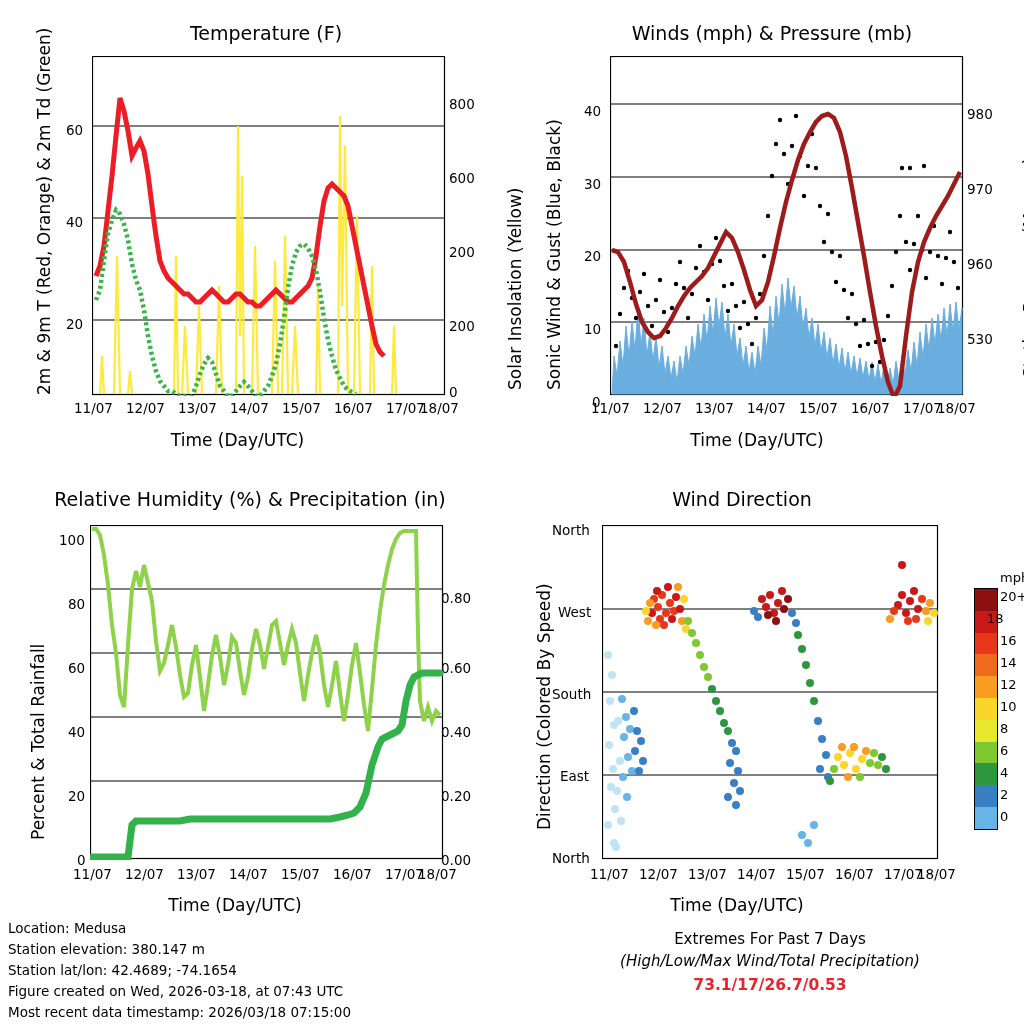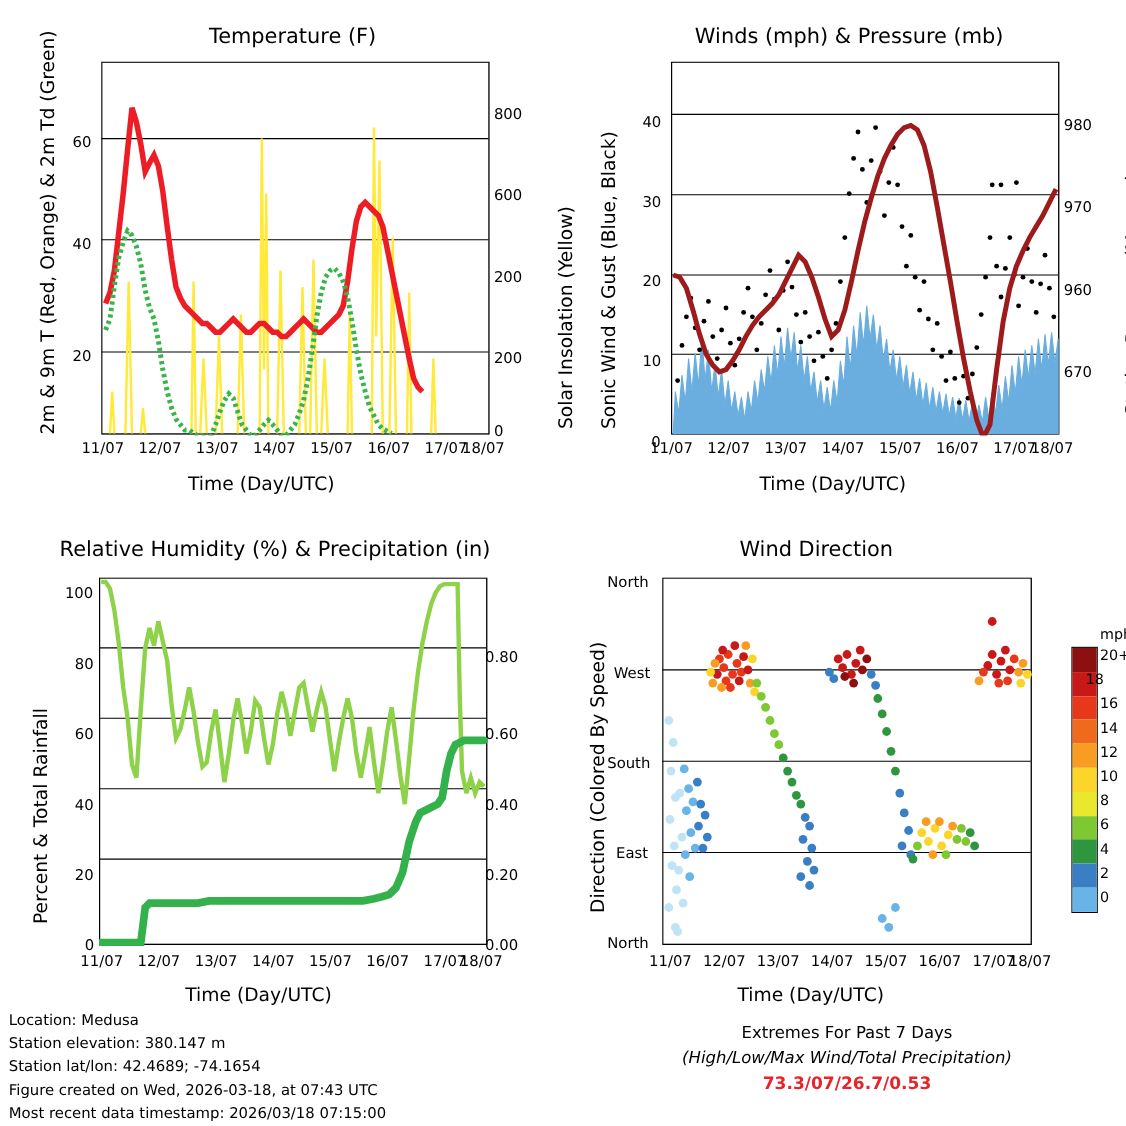--- a/index.html
+++ b/index.html
@@ -84,21 +84,21 @@
   <div class="axis-lbl vlbl" style="left:32px;top:390px;transform:rotate(-90deg);white-space:nowrap;">Sonic Wind &amp; Gust (Blue, Black)</div>
   <div class="axis-lbl vlbl" style="left:508px;top:378px;transform:rotate(-90deg);white-space:nowrap;">Station Pressure (Maroon)</div>
   <div class="axis-lbl" style="left:30px;top:430px;width:430px;text-align:center;">Time (Day/UTC)</div>
 
   <div class="tick" style="left:80px;top:394px;">0</div>
   <div class="tick" style="left:72px;top:321px;">10</div>
   <div class="tick" style="left:72px;top:248px;">20</div>
   <div class="tick" style="left:72px;top:176px;">30</div>
   <div class="tick" style="left:72px;top:103px;">40</div>
 
-  <div class="tick" style="left:455px;top:331px;">670</div>
+  <div class="tick" style="left:455px;top:331px;">530</div>
   <div class="tick" style="left:455px;top:256px;">960</div>
   <div class="tick" style="left:455px;top:181px;">970</div>
   <div class="tick" style="left:455px;top:106px;">980</div>
 
   <div class="tick" style="left:79px;top:400px;">11/07</div>
   <div class="tick" style="left:131px;top:400px;">12/07</div>
   <div class="tick" style="left:183px;top:400px;">13/07</div>
   <div class="tick" style="left:235px;top:400px;">14/07</div>
   <div class="tick" style="left:287px;top:400px;">15/07</div>
   <div class="tick" style="left:339px;top:400px;">16/07</div>
@@ -495,13 +495,13 @@
 </div>
 
 <div class="foot" style="top:920px;">Location: Medusa</div>
 <div class="foot" style="top:941px;">Station elevation: 380.147 m</div>
 <div class="foot" style="top:962px;">Station lat/lon: 42.4689; -74.1654</div>
 <div class="foot" style="top:983px;">Figure created on Wed, 2026-03-18, at 07:43 UTC</div>
 <div class="foot" style="top:1004px;">Most recent data timestamp: 2026/03/18 07:15:00</div>
 
 <div class="extr" style="left:560px;top:930px;width:420px;">Extremes For Past 7 Days</div>
 <div class="extr" style="left:560px;top:952px;width:420px;font-style:italic;">(High/Low/Max Wind/Total Precipitation)</div>
-<div class="extr extrval" style="left:560px;top:976px;width:420px;">73.3/07/26.7/0.53</div>
+<div class="extr extrval" style="left:560px;top:976px;width:420px;">73.1/17/26.7/0.53</div>
 
 </body></html>

